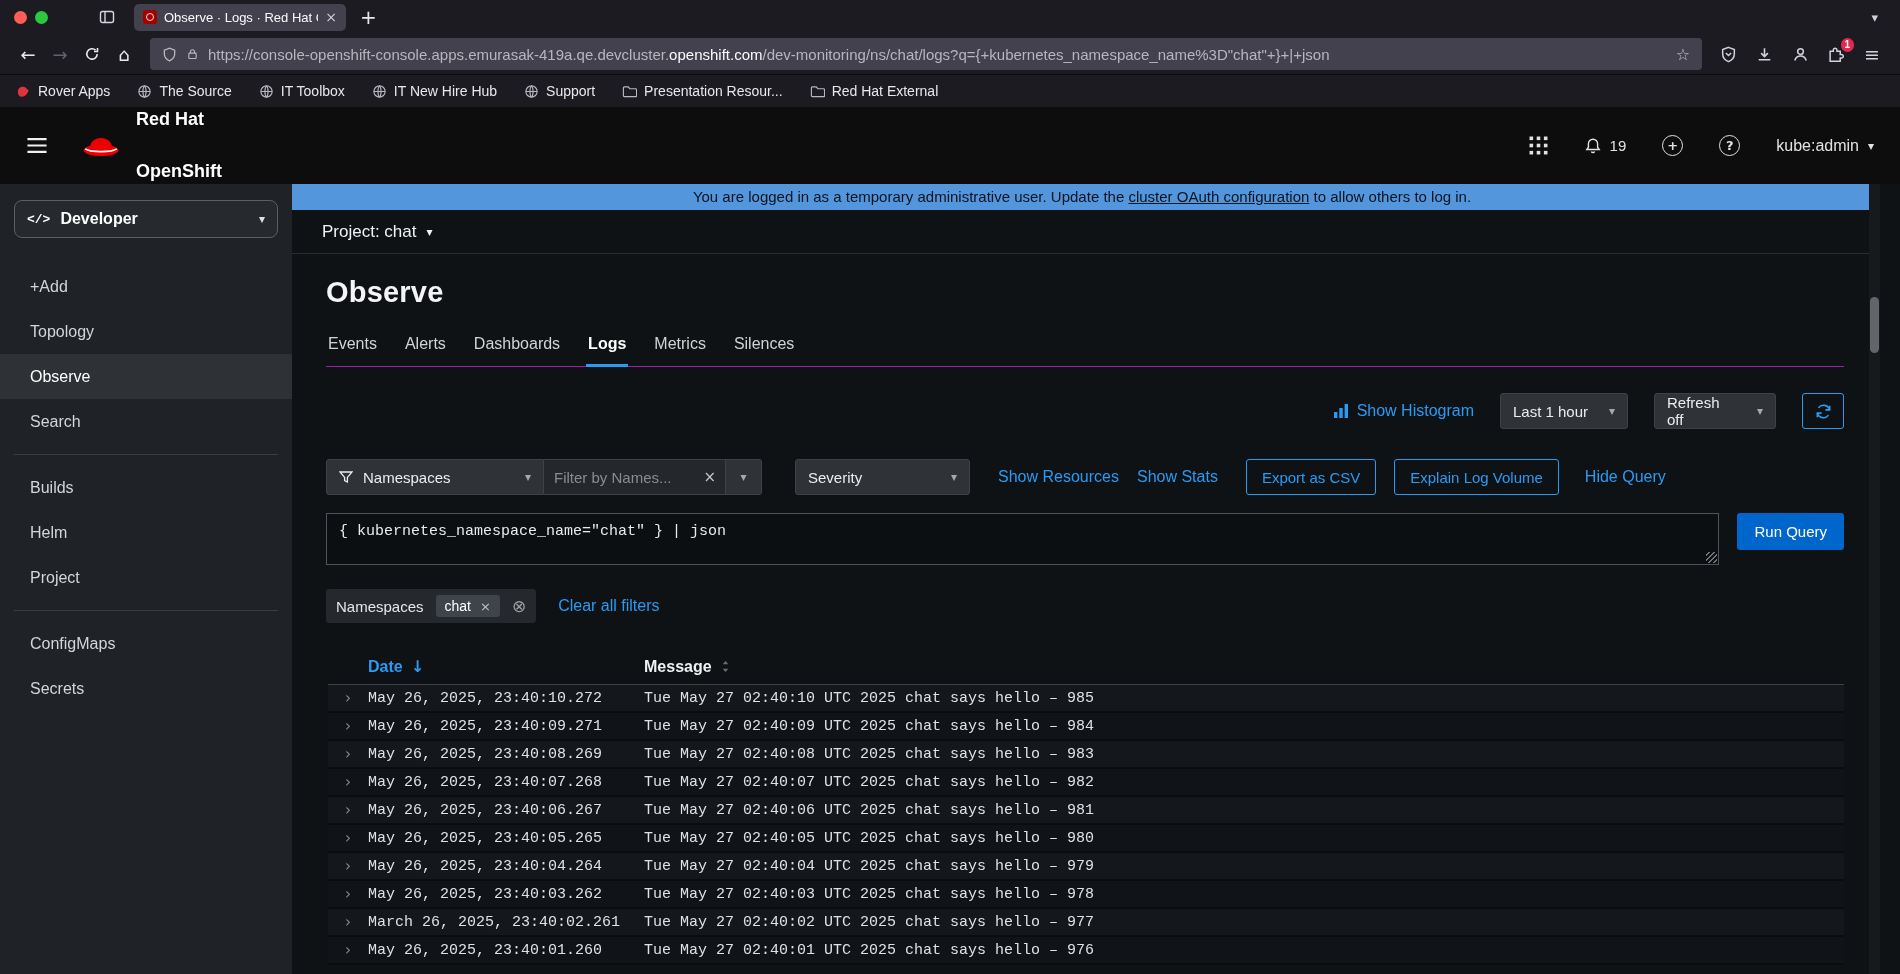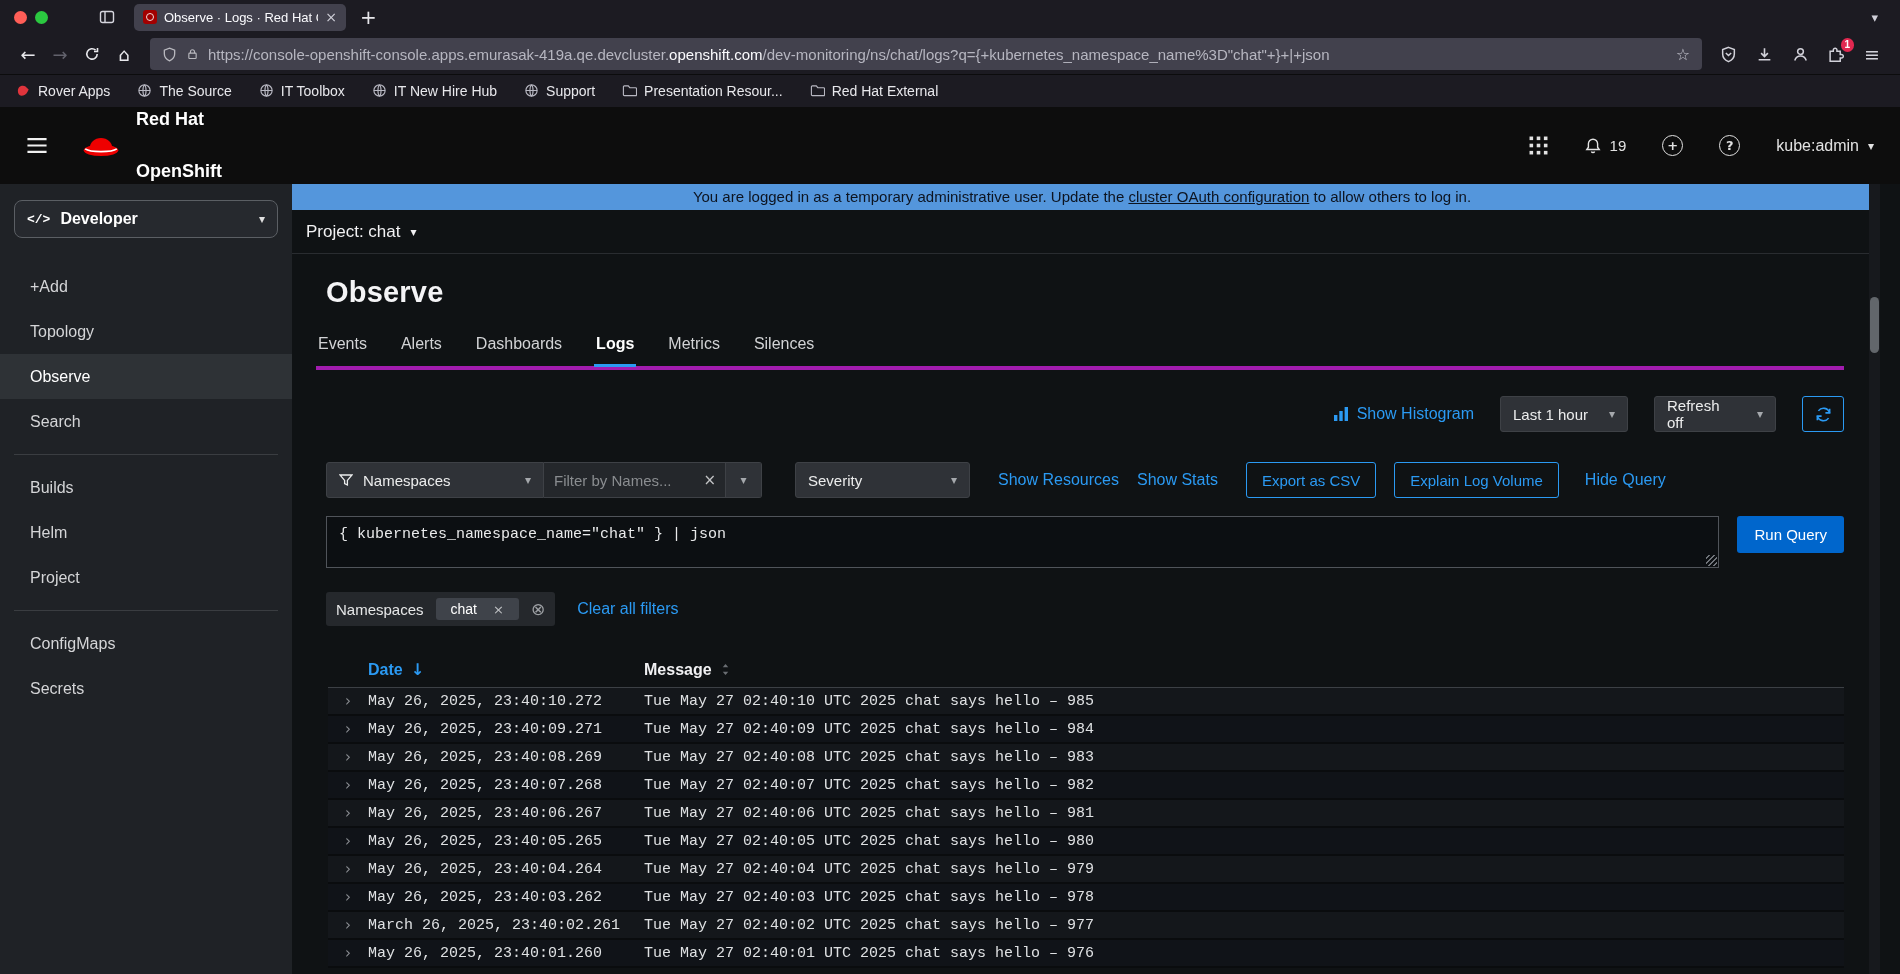--- a/index.html
+++ b/index.html
@@ -37,21 +37,21 @@
   .url-domain { color:#fbfbfe; }
   .star { color:#c2c2cc; font-size:16px; }
   .chrome-icons { display:flex; align-items:center; gap:19px; margin:0 8px; color:#d2d2da; }
   .ext-wrap { position:relative; }
   .badge { position:absolute; top:-8px; right:-9px; background:#e22850; color:#fff; font-size:10px;
     font-weight:700; border-radius:8px; padding:1px 4px; line-height:1.2; }
 
   
   .bookmarksbar { height:32px; display:flex; align-items:center; gap:27px; padding:0 16px;
     background:#1c1b22; font-size:14px; color:#e8e8ec; flex-shrink:0; }
-  .bm { display:flex; align-items:flex-start; gap:7px; white-space:nowrap; }
+  .bm { display:flex; align-items:flex-end; gap:7px; white-space:nowrap; }
   .bm svg { color:#b8b8c2; }
 
   
   .masthead { height:77px; background:#0d0d0d; display:flex; align-items:center; padding:0 26px; flex-shrink:0; }
   .mast-burger { color:#f0f0f0; }
   .brand { display:flex; align-items:center; gap:12px; margin-left:30px; }
   .brand-text { color:#fff; font-size:18px; line-height:19px; }
   .brand-b1 { font-weight:700; }
   .brand-b2 { font-weight:700;margin-top:33px; }
   .mast-right { margin-left:auto; display:flex; align-items:center; gap:36px; color:#e2e2e2; }
@@ -73,26 +73,26 @@
   .nav-item.active { background:#2e3236; color:#fff; }
   .nav-divider { height:1px; background:#3a3d41; margin:10px 14px; }
 
   .content { flex:1; margin-right:28px; position:relative; overflow:hidden; }
 
   .banner { height:26px; background:#5496dc; color:#0d1420; font-size:15px; line-height:26px; text-align:center;
     white-space:nowrap; overflow:hidden; }
   .banner-link { text-decoration:underline; }
 
   .project-bar { height:44px; border-bottom:1px solid #292c30; display:flex; align-items:center;
-    padding-left:14px; gap:10px; color:#f1f1f3; font-size:17px; }
+    padding-left:30px; gap:10px; color:#f1f1f3; font-size:17px; }
   .project-bar .caret { color:#f1f1f3; }
 
   .page-title { margin:22px 0 0 34px; font-size:29px; font-weight:700; color:#f4f4f6; letter-spacing:.2px; }
 
-  .tabs { display:flex; gap:30px; margin:26px 28px 0 24px; border-bottom:4px solid #a21caf; }
+  .tabs { display:flex; gap:24px; margin:26px 28px 0 34px; border-bottom:1px solid #a21caf; }
   .tab-item { padding:0 2px 13px; font-size:16px; color:#d2d3d5; position:relative; }
   .tab-item.active { color:#fff; font-weight:600; }
   .tab-item.active::after { content:""; position:absolute; left:0; right:0; bottom:-1px; height:3px; background:#2b9af3; }
 
   .logs-toolbar { display:flex; align-items:center; justify-content:flex-end; gap:26px; margin:26px 28px 0 34px; }
   .link { color:#2b9af3; font-size:16px; white-space:nowrap; }
   .histo { display:flex; align-items:center; gap:8px; }
   .select { height:36px; background:#2f3237; border:1px solid #3e4146; border-radius:3px;
     display:flex; align-items:center; padding:0 12px; gap:10px; font-size:15px; color:#eceded; }
   .select .caret { margin-left:auto; }
@@ -123,21 +123,21 @@
   .query-box { flex:1; height:52px; border:1px solid #50545a; background:#0c0f12; position:relative;
     padding:9px 12px; font-family:"Liberation Mono",monospace; font-size:15px; color:#e9eaeb; }
   .grip { position:absolute; right:1px; bottom:1px; width:11px; height:11px;
     background:repeating-linear-gradient(-45deg, transparent 0 2px, #70747a 2px 3.5px); }
   .btn-primary { height:37px; background:#0066cc; border:none; border-radius:3px; color:#fff;
     font-size:15px; padding:0 17px; white-space:nowrap; font-family:inherit; }
 
   .chips-row { display:flex; align-items:center; gap:22px; margin:24px 28px 0 34px; }
   .chip-group { background:#25282c; border-radius:3px; padding:6px 10px; display:flex; align-items:center; gap:12px; }
   .cg-label { font-size:15px; color:#e6e7e8; }
-  .chip { background:#3f434a; border-radius:3px; padding:3px 15px; display:flex; align-items:center; gap:16px;
+  .chip { background:#3f434a; border-radius:3px; padding:3px 9px; display:flex; align-items:center; gap:9px;
     font-size:14px; color:#fff; }
   .chip-x { color:#bfc1c4; font-size:13px; line-height:1; }
   .cg-remove { color:#9da0a4; font-size:17px; line-height:1; }
 
   .log-table { margin:26px 28px 0 36px; }
   .lt-head { display:grid; grid-template-columns:40px 276px 1fr; height:36px; align-items:center;
     border-bottom:1px solid #3c4045; font-size:16px; font-weight:700; }
   .h-date { color:#2b9af3; display:flex; align-items:center; gap:8px; }
   .h-msg { color:#f1f1f3; display:flex; align-items:center; gap:8px; }
   .sort-both { color:#6a6e73; }

